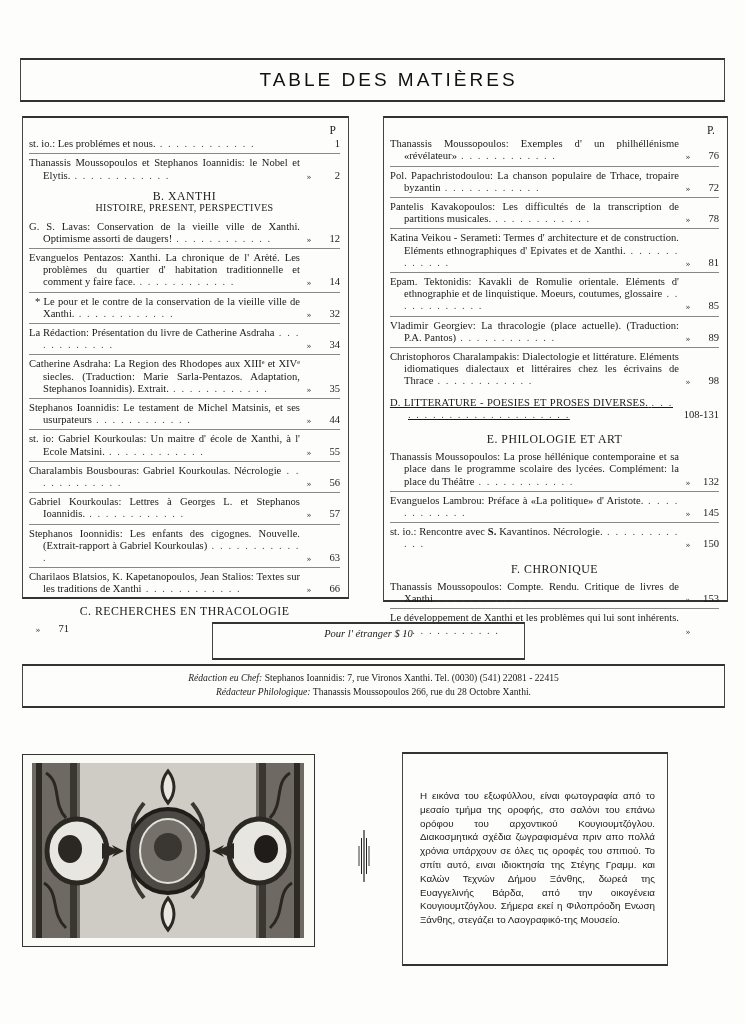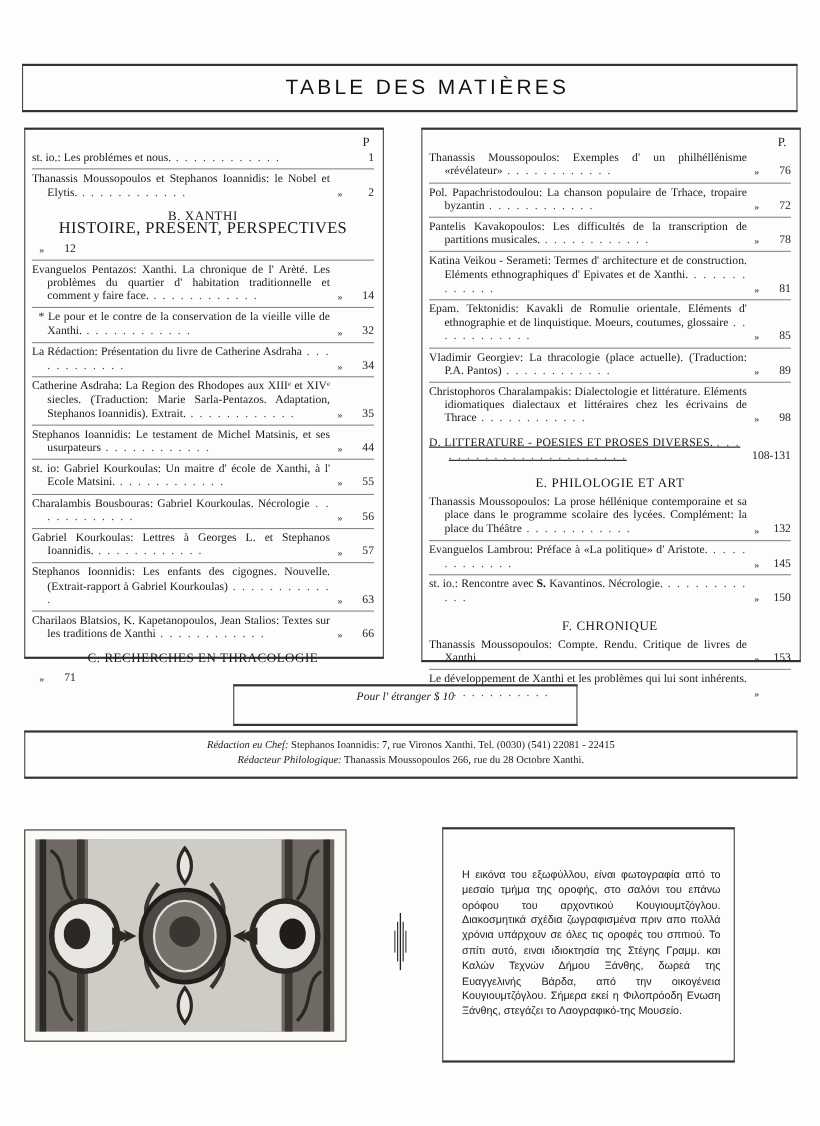--- a/index.html
+++ b/index.html
@@ -22,21 +22,21 @@
     border-left: 1.5px solid #444; border-right: 1.5px solid #444;
     padding: 6px 8px 6px 6px;
     font-size: 10.6px; line-height: 12.2px;
   }
   .toc-left { left: 22px; width: 327px; height: 483px; }
   .toc-right { left: 383px; width: 345px; height: 486px; }
 
   .p-head { text-align: right; font-size: 11.5px; padding-right: 4px; margin-bottom: 2px; color: #222; }
   .sec-head { text-align: center; font-size: 11.8px; margin: 3px 0 6px 0; letter-spacing: 0.5px; }
   .sec-head.spaced { letter-spacing: 5px; }
-  .sec-head .sub { display: block; letter-spacing: 0.3px; font-size: 15px; line-height: 12.5px; }
+  .sec-head .sub { display: block; letter-spacing: 0.3px; font-size: 10px; line-height: 12.5px; }
 
   .entry { display: flex; align-items: flex-end; margin-bottom: 3px; }
   .entry .txt { flex: 1; text-align: justify; padding-left: 14px; text-indent: -14px; }
   .entry .txt.star { padding-left: 14px; text-indent: -8px; }
   .entry .auth { }
   .entry .dots { letter-spacing: 1.5px; color: #444; }
   .entry .ditto { width: 18px; text-align: center; font-size: 9px; color: #333; flex-shrink: 0; }
   .entry .pg { width: 22px; text-align: right; flex-shrink: 0; }
   .entry .pg.wide { width: 46px; }
   .entry.sep { border-top: 1px solid #888; padding-top: 3px; margin-top: 2px; }
@@ -99,20 +99,21 @@
         <span class="pg">2</span>
       </div>
     </div>
 
   <div class="sec-head" style="margin-top:8px;">
     <span>B. XANTHI</span>
     <span class="sub">HISTOIRE, PRESENT, PERSPECTIVES</span>
   </div>
   <div id="sec-b">
       <div class="entry">
+        <span class="txt"><span class="auth">G. S. Lavas:</span><span> Conservation de la vieille ville de Xanthi. Optimisme assorti de daugers!</span><span class="dots"> . . . . . . . . . . . .</span></span>
         <span class="ditto">»</span>
         <span class="pg">12</span>
       </div>
       <div class="entry sep">
         <span class="txt"><span class="auth">Evanguelos Pentazos:</span><span> Xanthi. La chronique de l' Arèté. Les problèmes du quartier d' habitation traditionnelle et comment y faire face.</span><span class="dots"> . . . . . . . . . . . .</span></span>
         <span class="ditto">»</span>
         <span class="pg">14</span>
       </div>
       <div class="entry sep">
         <span class="txt star"><span>*</span><span> Le pour et le contre de la conservation de la vieille ville de Xanthi.</span><span class="dots"> . . . . . . . . . . . .</span></span>

